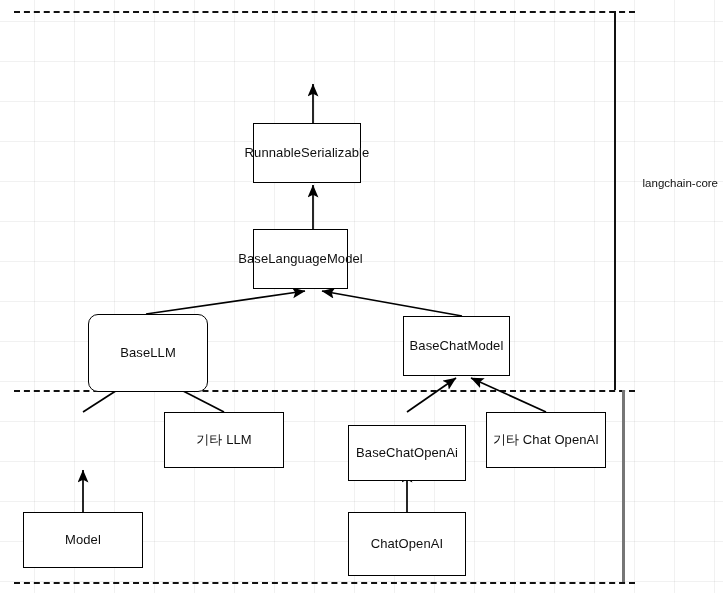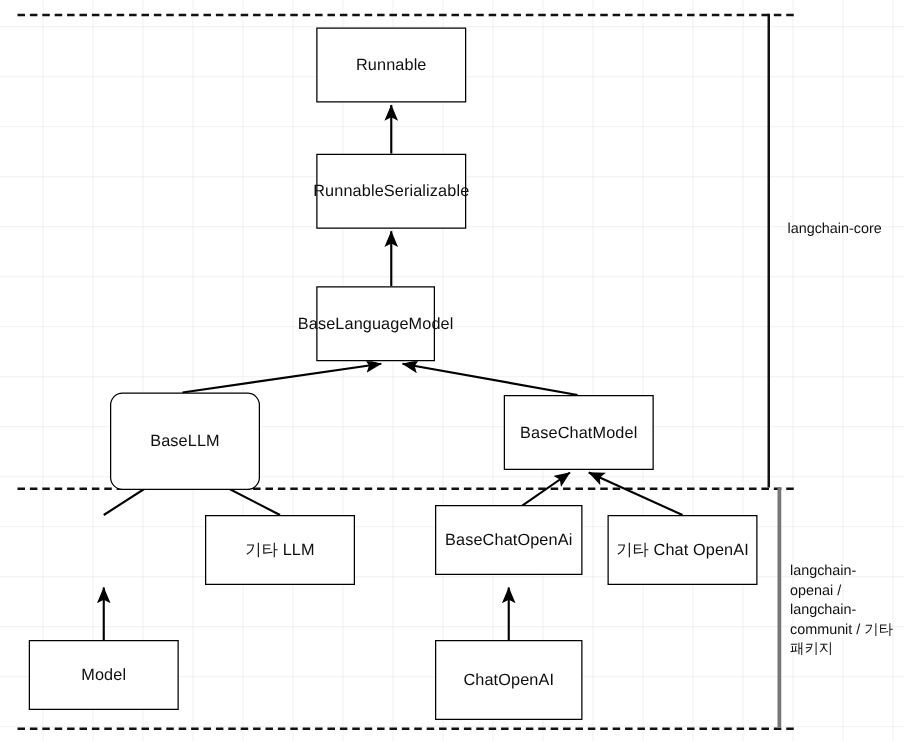--- a/index.html
+++ b/index.html
@@ -47,21 +47,21 @@
     width:0;
     z-index:3;
   }
   .bracket-v.dark{border-left:2px solid #111111;}
   .bracket-v.gray{border-left:3px solid #767676;}
   
   .group-label{
     position:absolute;
     font-size:11.5px;
     color:#111111;
-    text-align:left;
+    text-align:right;
     line-height:1.35;
     z-index:4;
   }
   
   #arrows{
     position:absolute;
     left:0;top:0;
     width:723px;height:593px;
     z-index:4;
     pointer-events:none;
@@ -93,26 +93,24 @@
   </svg>
 
   <div class="dashed-h" style="left: 14px; top: 11px; width: 621px;"></div>
   <div class="dashed-h" style="left: 14px; top: 390px; width: 621px;"></div>
   <div class="dashed-h" style="left: 14px; top: 582px; width: 621px;"></div>
 
   <div class="bracket-v dark" style="left: 614px; top: 11px; height: 379px;"></div>
   <div class="bracket-v gray" style="left: 622px; top: 390px; height: 192px;"></div>
 
   <div class="group-label" style="left: 630px; top: 176px; width: 88px;">langchain-core</div>
-  <div class="group-label" style="left: 632px; top: 450px; width: 86px;">langchain-openai / langchain-communit / 기타 패키지</div>
 
-  <div class="node" style="left: 253px; top: 22px; width: 120px; height: 60px;">Runnable</div>
-  <div class="node" style="left: 253px; top: 123px; width: 120px; height: 60px;">RunnableSerializable</div>
+  <div class="node" style="left: 253px; top: 123px; width: 108px; height: 60px;">RunnableSerializable</div>
   <div class="node" style="left: 253px; top: 229px; width: 95px; height: 60px;">BaseLanguageModel</div>
   <div class="node" style="left: 88px; top: 314px; width: 120px; height: 78px; border-radius: 10px;">BaseLLM</div>
-  <div class="node" style="left: 403px; top: 316px; width: 120px; height: 60px;">BaseChatModel</div>
+  <div class="node" style="left: 403px; top: 316px; width: 107px; height: 60px;">BaseChatModel</div>
   <div class="node" style="left: 164px; top: 412px; width: 120px; height: 56px;">기타 LLM</div>
-  <div class="node" style="left: 348px; top: 404px; width: 118px; height: 56px;">BaseChatOpenAi</div>
+  <div class="node" style="left: 348px; top: 425px; width: 118px; height: 56px;">BaseChatOpenAi</div>
   <div class="node" style="left: 486px; top: 412px; width: 120px; height: 56px;">기타 Chat OpenAI</div>
   <div class="node" style="left: 23px; top: 512px; width: 120px; height: 56px;">Model</div>
   <div class="node" style="left: 348px; top: 512px; width: 118px; height: 64px;">ChatOpenAI</div>
 
 </div>
 
 </body></html>

